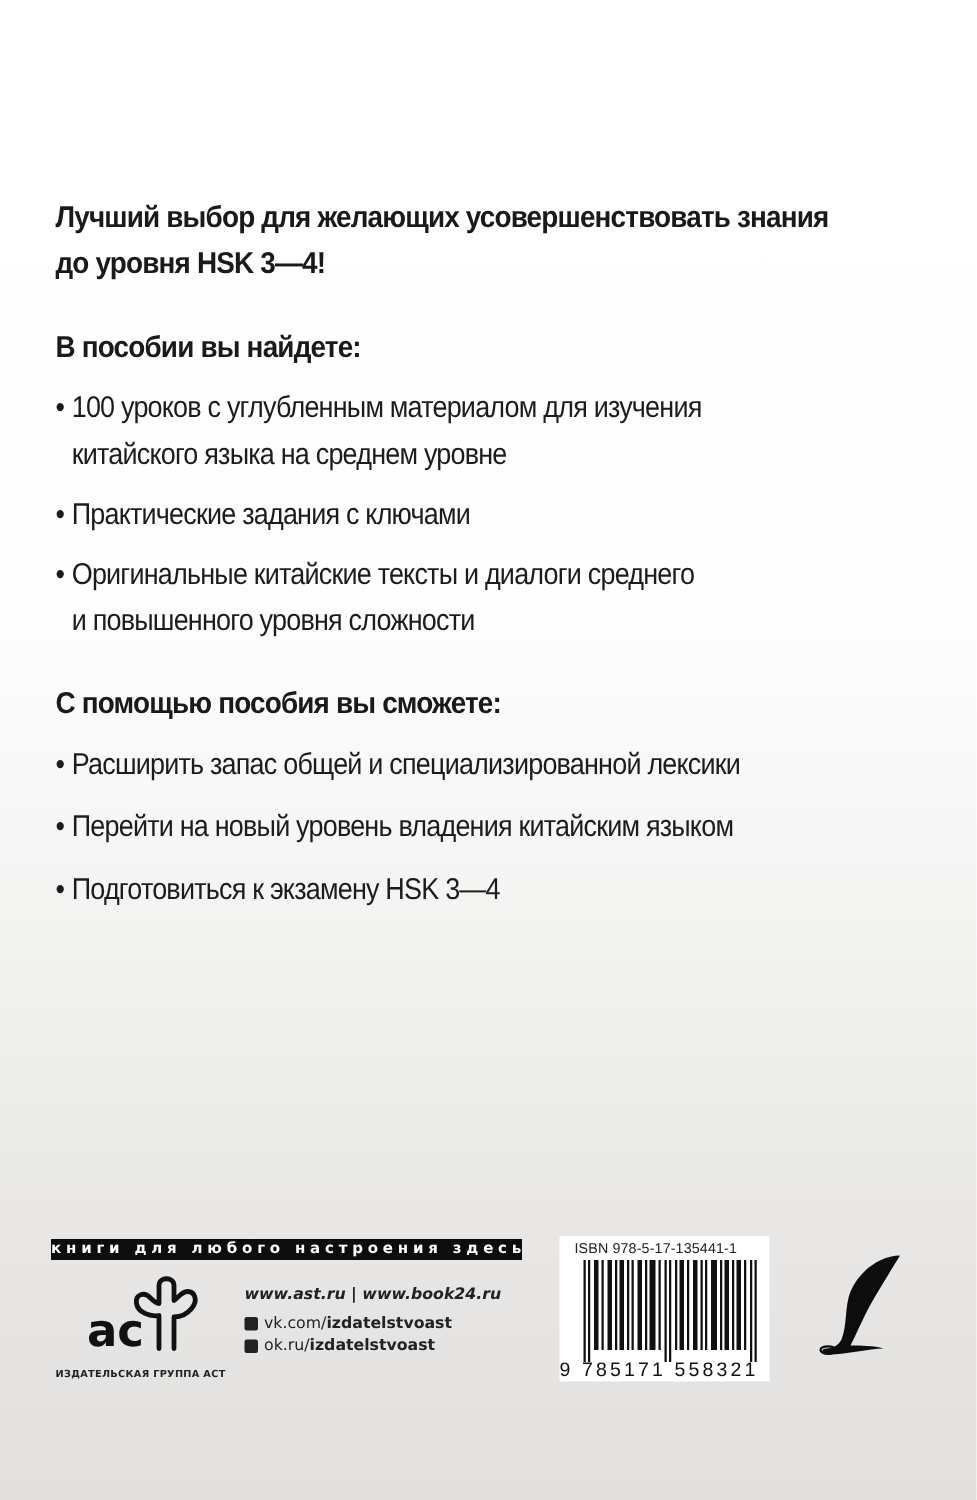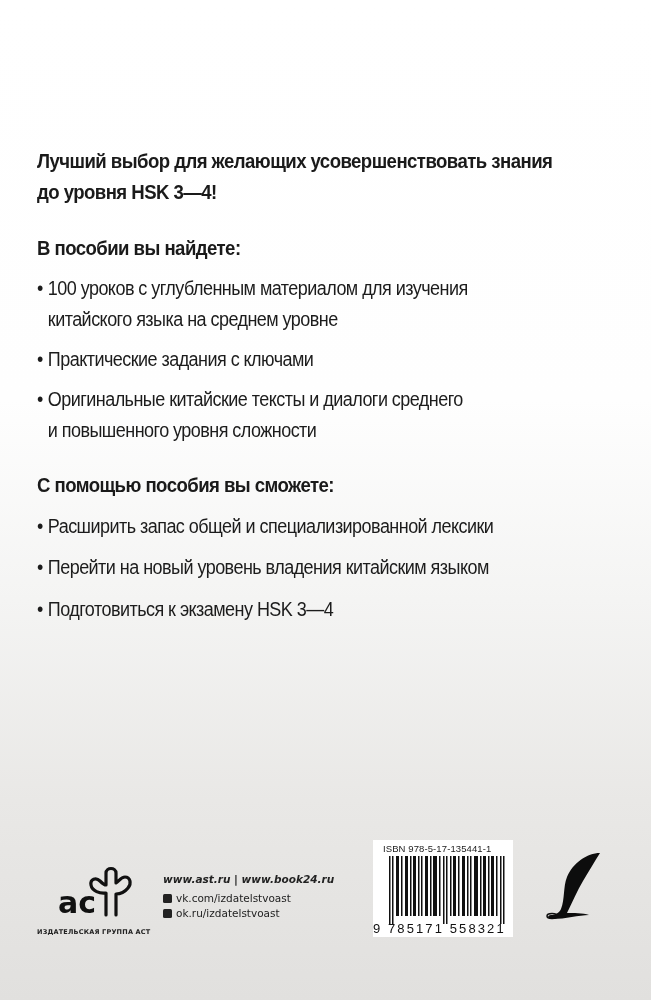--- a/index.html
+++ b/index.html
@@ -2,21 +2,21 @@
 <html><head>
   <meta charset="utf-8">
   <style>
     html, body { margin: 0; padding: 0; }
     body {
       width: 651px; height: 1000px; overflow: hidden; position: relative;
       background: linear-gradient(to bottom, #ffffff 0%, #fefefe 40%, #f4f4f3 60%, #e9e8e6 80%, #e1e0de 100%);
       font-family: "Liberation Sans", sans-serif;
       color: #1c1c1c;
     }
-    .page { position: absolute; left: 0; top: 17px; width: 651px; height: 781px; }
+    .page { position: absolute; left: 0; top: 1px; width: 651px; height: 781px; }
     .heading {
       position: absolute; left: 37px; font-weight: bold; font-size: 20px;
       letter-spacing: -0.6px; line-height: 31px; color: #1a1a1a;
       transform: scaleX(0.93); transform-origin: left top; white-space: nowrap;
     }
     .bullet {
       position: absolute; left: 37px; font-size: 20px; line-height: 31px;
       letter-spacing: -0.6px; color: #1c1c1c;
       transform: scaleX(0.9); transform-origin: left top; white-space: nowrap;
     }
@@ -41,21 +41,21 @@
     }
     .social {
       position: absolute; left: 163px; font-size: 10.5px; color: #222; white-space: nowrap;
       font-family: "DejaVu Sans", sans-serif; display: flex; align-items: center; justify-content: center;
     }
     .social .ico {
       display: inline-block; width: 9px; height: 9px; background: #222; border-radius: 1.5px;
       margin-right: 4px; position: relative;
     }
     .social .domain { font-weight: normal; }
-    .social .handle { font-weight: normal; }
+    .social .handle { font-weight: bold; }
 
     .barcode-box {
       position: absolute; left: 373px; top: 823px; width: 140px; height: 97px; background: #ffffff;
     }
     .isbn {
       position: absolute; left: 10px; top: 3px; font-size: 9.5px; color: #222;
       white-space: nowrap; letter-spacing: 0.1px;
     }
     .bars { position: absolute; left: 4px; top: 16px; width: 133px; height: 68px; }
     .digits {
@@ -94,20 +94,21 @@
   <div class="bullet" style="top:494px;">
     <div><span class="dot">•</span><span>Расширить запас общей и специализированной лексики</span></div>
   </div>
   <div class="bullet" style="top:535px;">
     <div><span class="dot">•</span><span>Перейти на новый уровень владения китайским языком</span></div>
   </div>
   <div class="bullet" style="top:577px;">
     <div><span class="dot">•</span><span>Подготовиться к экзамену HSK 3—4</span></div>
   </div>
 
+  <div class="tagline">книги для любого настроения здесь</div>
 
   <svg class="ast-logo" viewBox="0 0 90 55">
 
     <path d="M62 52 L62 30 C56 31 48 28 47 22 C46 16 52 14 56 18 C58 20 60 22 62 22 L62 10 C62 4 72 4 72 10 L72 20 C75 18 77 14 81 14 C86 14 88 20 84 25 C80 30 76 31 72 31 L72 52" fill="none" stroke="#111" stroke-width="3.2" stroke-linejoin="round" stroke-linecap="round"></path>
 
     <text x="14" y="50" font-family="DejaVu Sans, sans-serif" font-weight="bold" font-size="30" fill="#111">ac</text>
   </svg>
   <div class="ast-caption">ИЗДАТЕЛЬСКАЯ ГРУППА АСТ</div>
 
   <div class="web">www.ast.ru | www.book24.ru</div>

